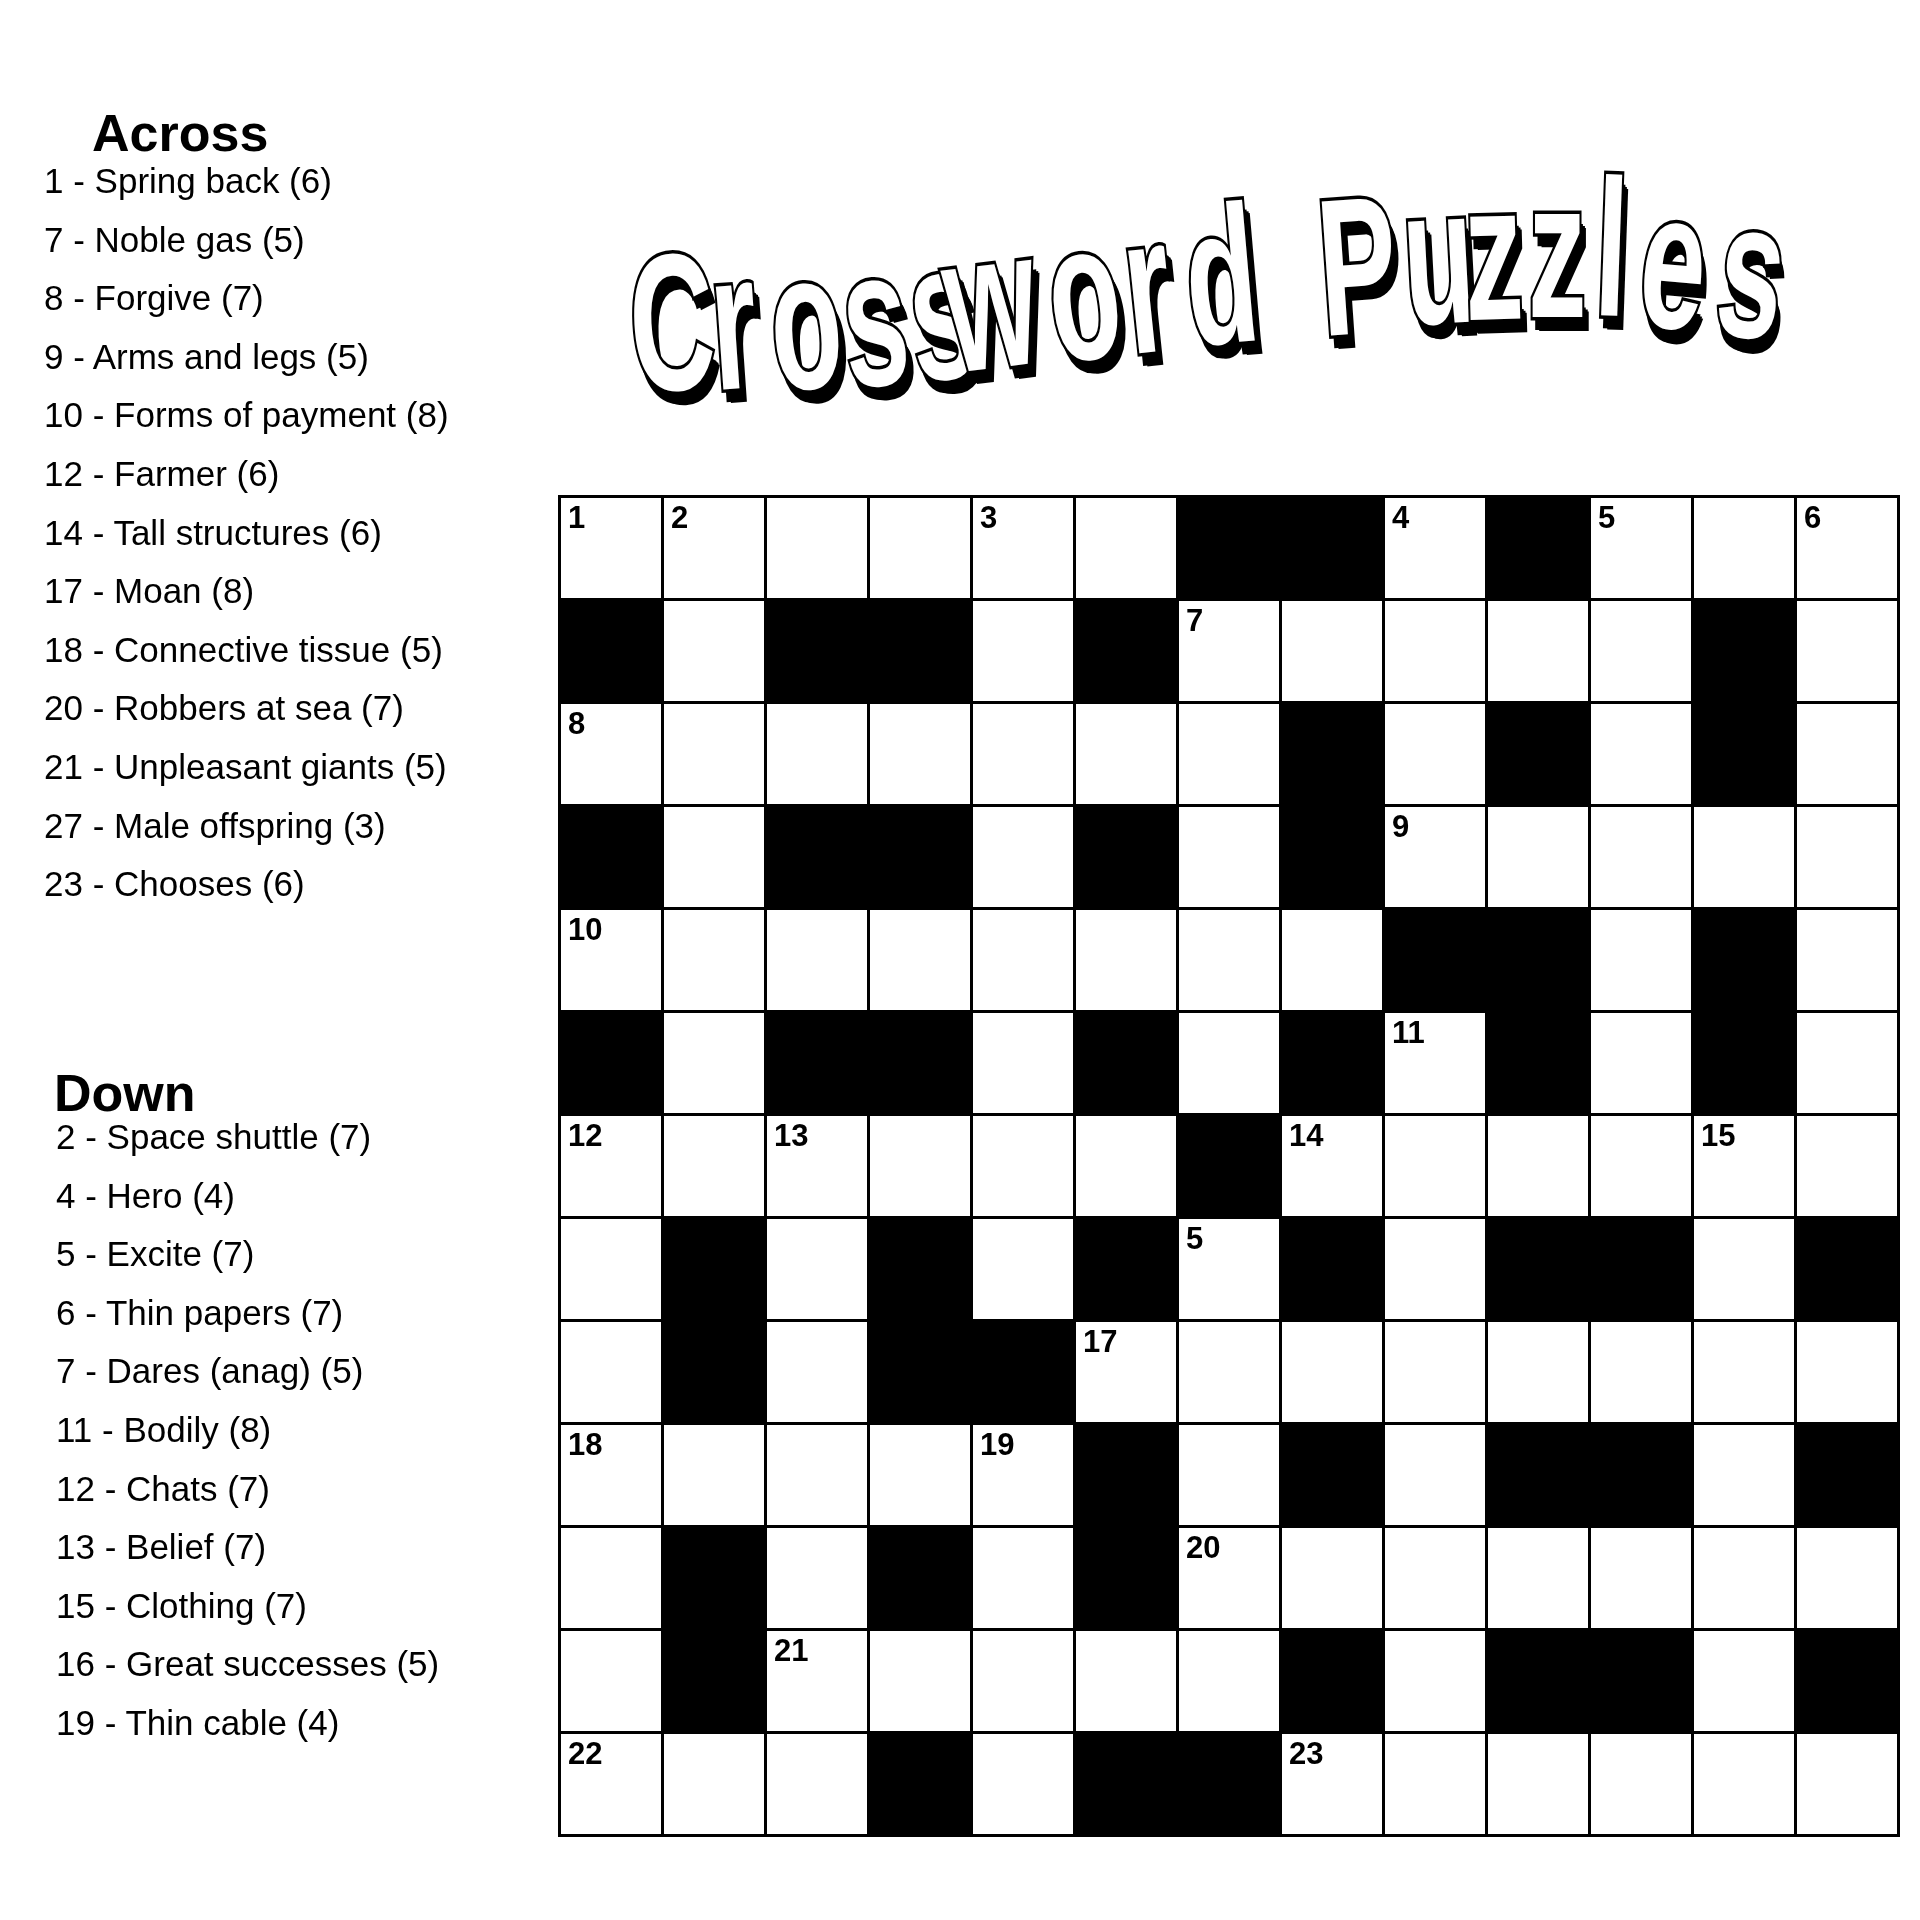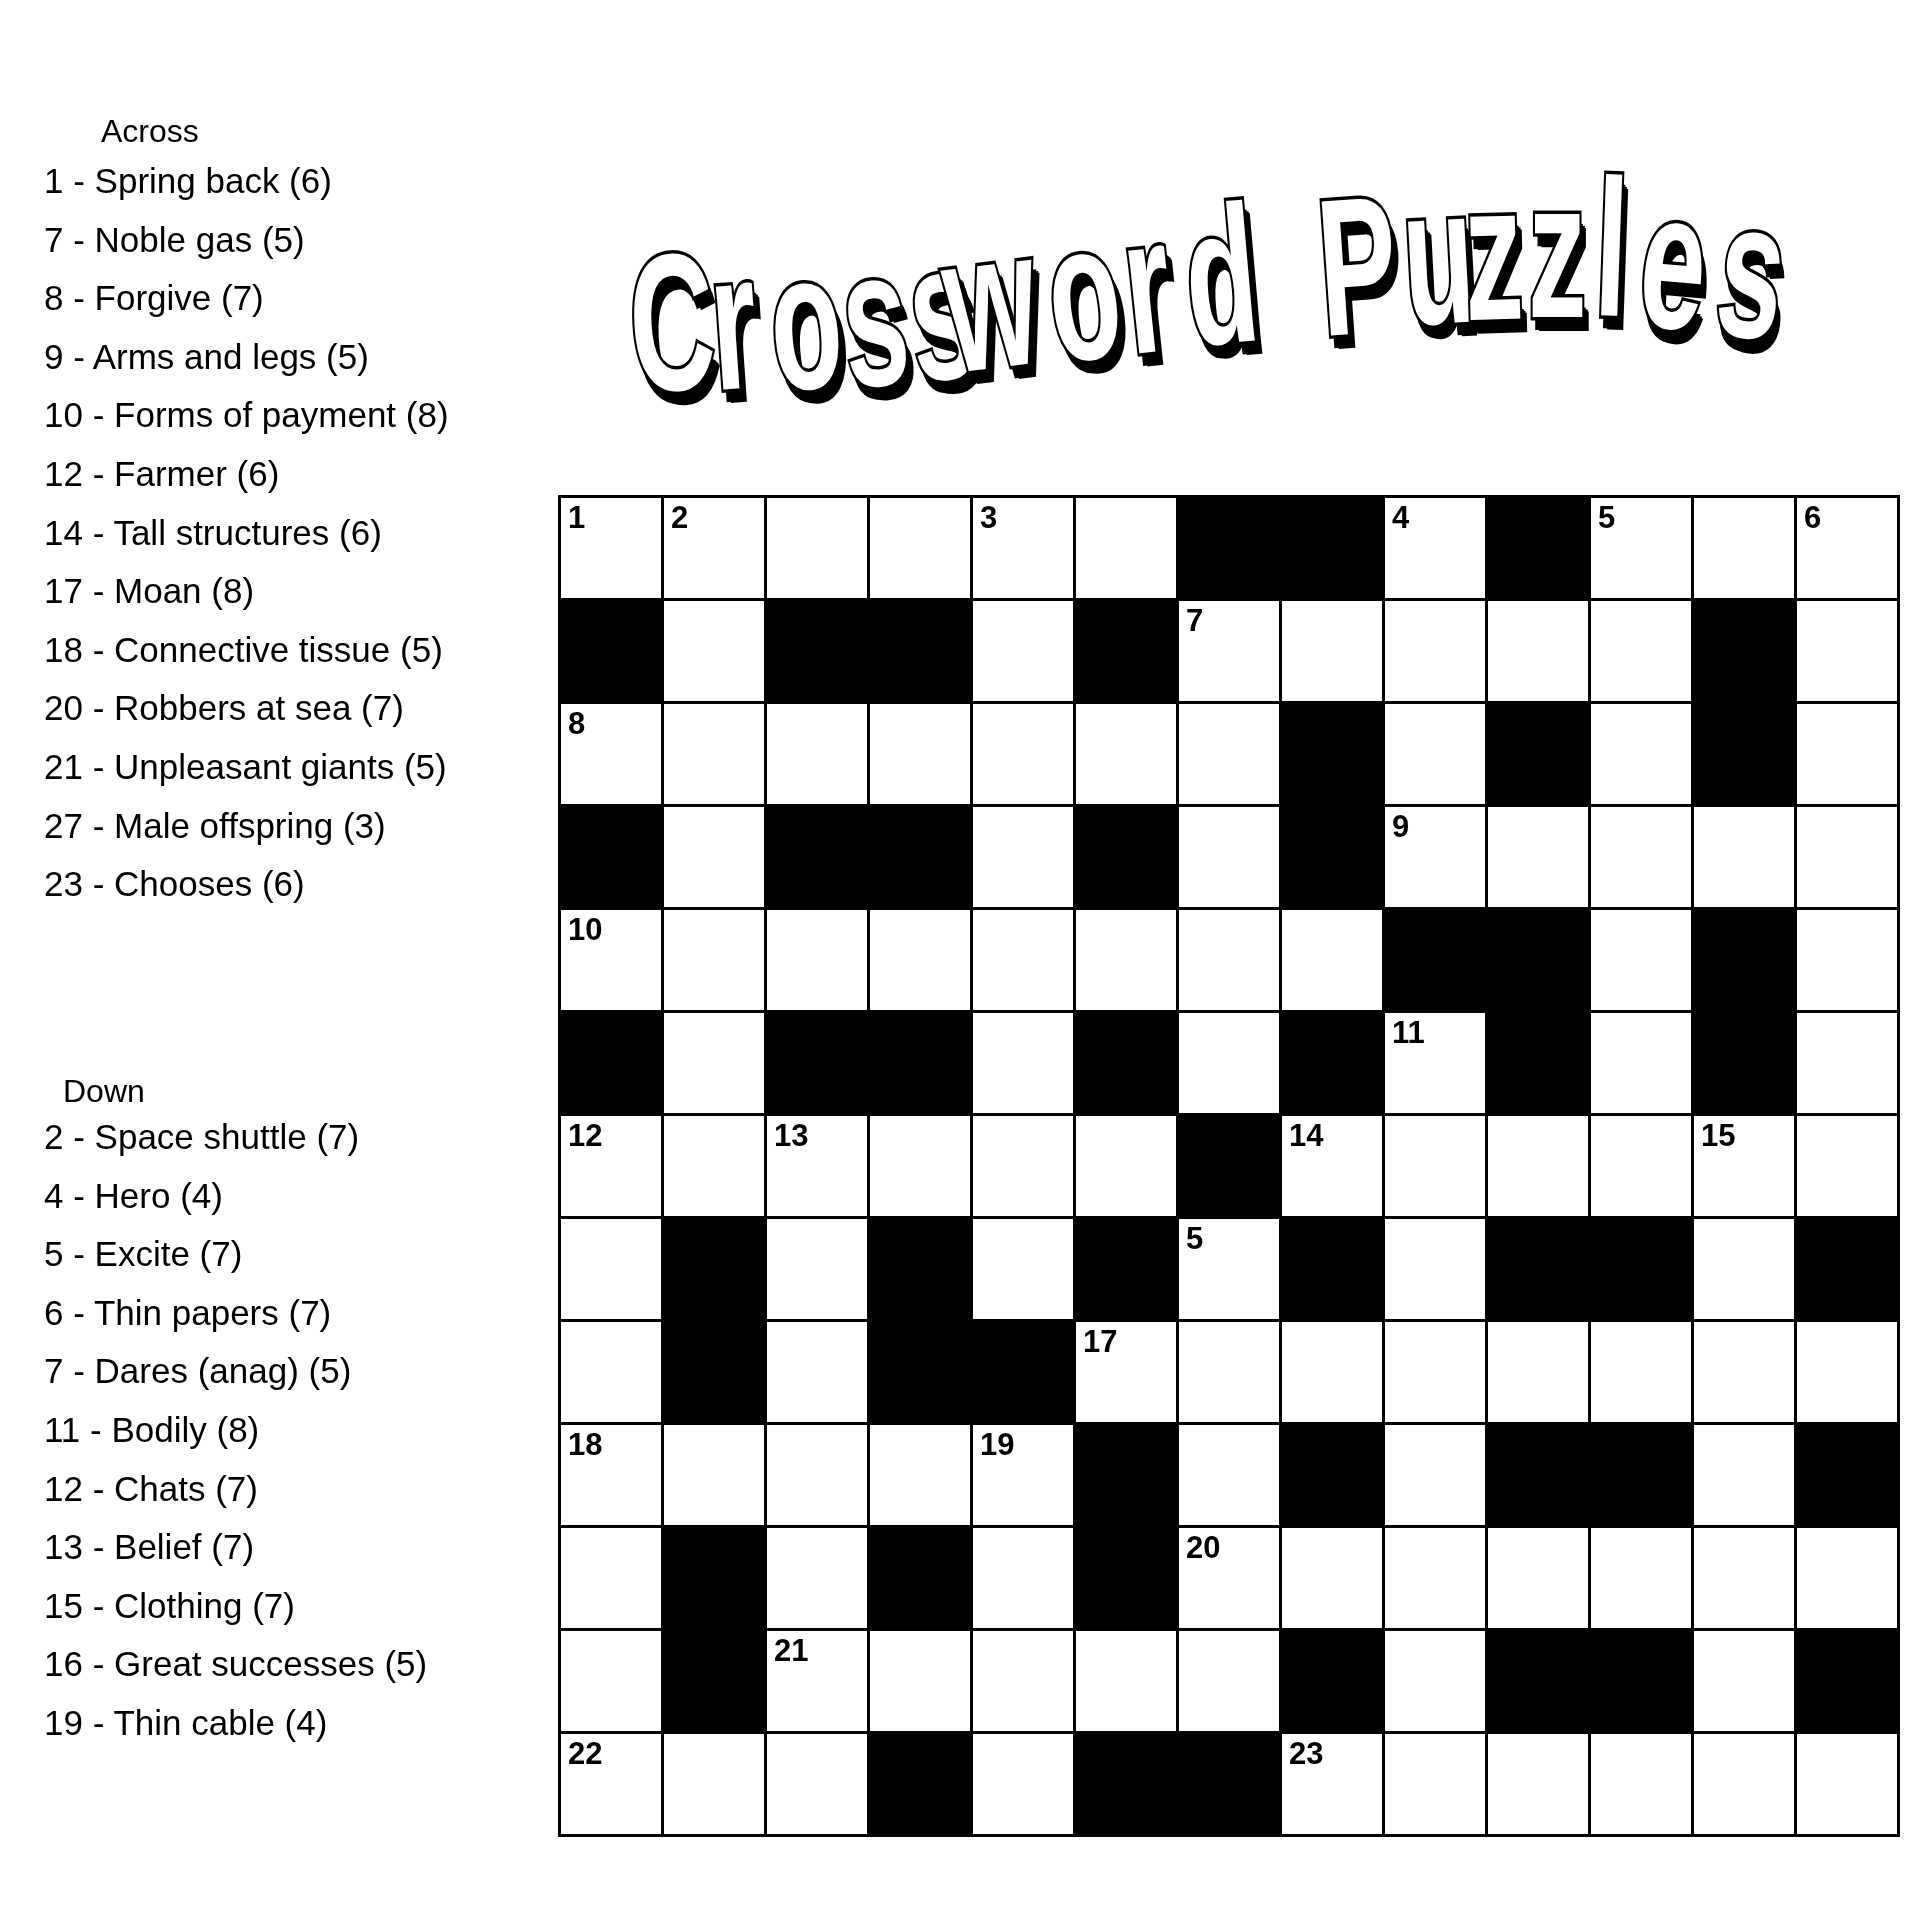--- a/index.html
+++ b/index.html
@@ -15,26 +15,26 @@
     line-height:195px;
     color:#fff;
     -webkit-text-stroke:7px #000;
     paint-order:stroke fill;
     text-shadow:6px 10px 0 #000, 9px 12px 0 #000, 4px 13px 0 #000, 11px 14px 0 #000;
     transform-origin:0 162px;
     white-space:pre;
   }
 
   
-  .clue-heading{position:absolute;margin:17px;font-size:32px;font-weight:400;line-height:1.05;}
+  .clue-heading{position:absolute;margin:8px;font-size:52px;font-weight:700;line-height:1.05;}
   #across-heading{left:84px;top:98px;}
   #down-heading{left:46px;top:1058px;}
   ul.clue-list{position:absolute;margin:0;padding:0;list-style:none;font-size:35px;line-height:58.6px;font-weight:400;}
   #across-list{left:44px;top:152px;}
-  #down-list{left:44px;top:1108px;}
+  #down-list{left:56px;top:1108px;}
   ul.clue-list li{white-space:pre;}
 
   
   .grid{
     position:absolute;left:558px;top:495px;
     display:grid;
     grid-template-columns:repeat(13,100px);
     grid-auto-rows:100px;
     gap:3px;padding:3px;
     background:#000;

